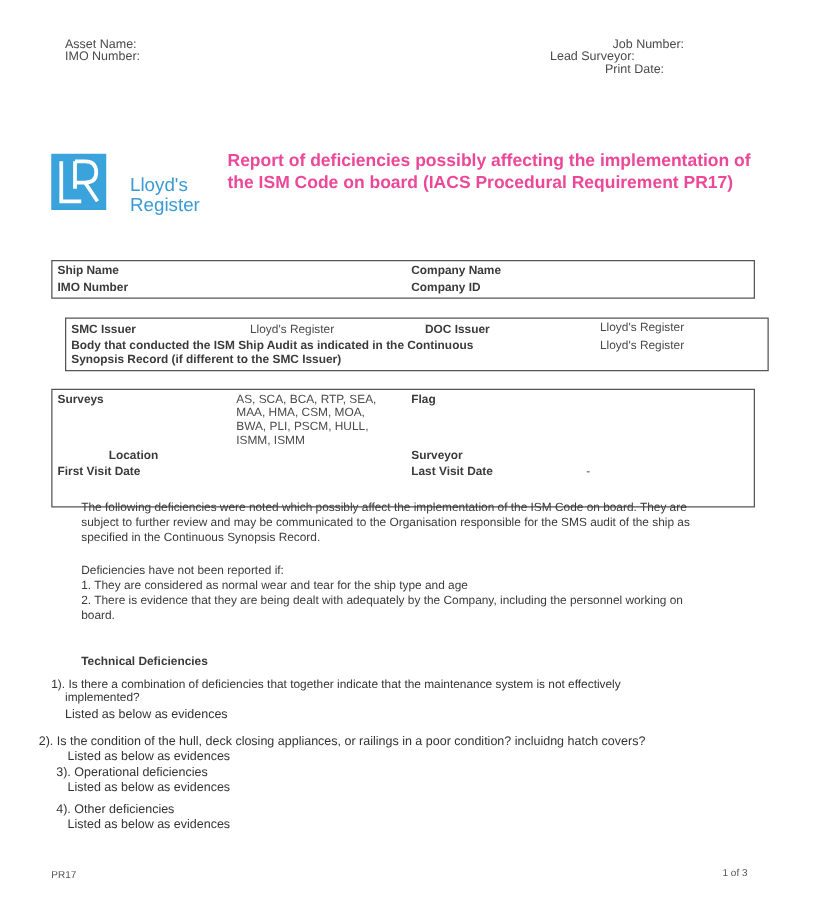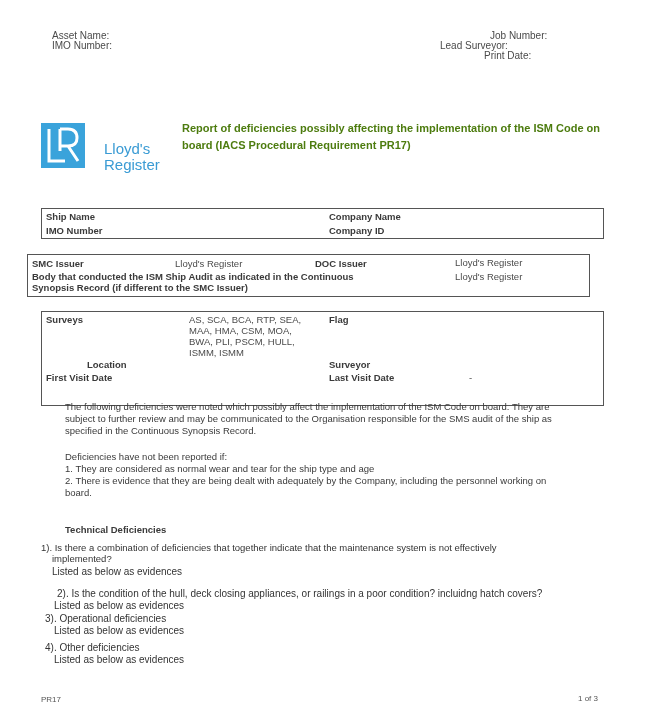--- a/index.html
+++ b/index.html
@@ -2,21 +2,21 @@
 <html><head>
 <meta charset="utf-8">
 <style>
   html, body { margin:0; padding:0; background:#ffffff; }
   body { width:655px; height:728px; position:relative; overflow:hidden;
          font-family:"Liberation Sans", sans-serif; color:#3a3a3a; }
   .abs { position:absolute; }
   .hdr { font-size:10px; line-height:11px; color:#4a4a4a; }
   .logo-box { left:41px; top:123px; width:45px; width:44px; height:45px; background:#3aa3db; }
   .logo-text { left:104px; top:141px; font-size:15px; line-height:16px; color:#3a9bd4; }
-  .title { left:182px; top:120px; width:420px; font-size:11px; line-height:17px; font-weight:bold; color:#4d7c0f; }
+  .title { left:182px; top:120px; width:420px; font-size:14px; line-height:17px; font-weight:bold; color:#ec4899; }
   .box { position:absolute; border:1.5px solid #555; box-sizing:border-box; }
   .lbl { position:absolute; font-size:9.5px; font-weight:bold; color:#3a3a3a; white-space:nowrap; }
   .val { position:absolute; font-size:9.5px; color:#4a4a4a; white-space:nowrap; }
   .para { position:absolute; font-size:9.5px; line-height:12px; color:#3a3a3a;margin-left:24px; }
   .q { position:absolute; font-size:10px; line-height:12px; color:#333; }
   .foot { position:absolute; font-size:8px; color:#555; }
 </style>
 </head>
 <body>
 
@@ -39,21 +39,21 @@
 
 <div class="abs title">Report of deficiencies possibly affecting the implementation of the ISM Code on board (IACS Procedural Requirement PR17)</div>
 
 <div class="box" style="left:41px;top:208px;width:563px;height:31px;padding-left:24px;">
   <div class="lbl" style="left:4px;top:2px;">Ship Name</div>
   <div class="lbl" style="left:4px;top:16px;">IMO Number</div>
   <div class="lbl" style="left:287px;top:2px;">Company Name</div>
   <div class="lbl" style="left:287px;top:16px;">Company ID</div>
 </div>
 
-<div class="box" style="left:27px;top:254px;width:563px;height:43px;">
+<div class="box" style="left:52px;top:254px;width:563px;height:43px;">
   <div class="lbl" style="left:4px;top:3px;">SMC Issuer</div>
   <div class="val" style="left:147px;top:3px;">Lloyd's Register</div>
   <div class="lbl" style="left:287px;top:3px;">DOC Issuer</div>
   <div class="val" style="left:427px;top:2px;">Lloyd's Register</div>
   <div class="lbl" style="left:4px;top:27px;">Synopsis Record (if different to the SMC Issuer)</div>
   <div class="lbl" style="left:4px;top:16px;">Body that conducted the ISM Ship Audit as indicated in the Continuous</div>
   <div class="val" style="left:427px;top:16px;">Lloyd's Register</div>
 </div>
 
 <div class="box" style="left:41px;top:311px;width:563px;height:95px;">
@@ -83,21 +83,21 @@
   <div>1.  They are considered as normal wear and tear for the ship type and age</div>
   <div>2.  There is evidence that they are being dealt with adequately by the Company, including the personnel working on</div>
   <div>board.</div>
 </div>
 
 <div class="para" style="left:41px;top:524px;font-weight:bold;">Technical Deficiencies</div>
 <div class="q" style="left:41px;top:542px;font-size:9.5px;">1). Is there a combination of deficiencies that together indicate that the maintenance system is not effectively</div>
 <div class="q" style="left:52px;top:553px;font-size:9.5px;">implemented?</div>
 <div class="q" style="left:52px;top:566px;">Listed as below as evidences</div>
 
-<div class="q" style="left:57px;top:588px;">2). Is the condition of the hull, deck closing appliances, or railings in a poor condition? incluidng hatch covers?</div>
+<div class="q" style="left:31px;top:588px;">2). Is the condition of the hull, deck closing appliances, or railings in a poor condition? incluidng hatch covers?</div>
 <div class="q" style="left:54px;top:600px;">Listed as below as evidences</div>
 
 <div class="q" style="left:45px;top:613px;">3). Operational deficiencies</div>
 <div class="q" style="left:54px;top:625px;">Listed as below as evidences</div>
 
 <div class="q" style="left:45px;top:642px;">4). Other deficiencies</div>
 <div class="q" style="left:54px;top:654px;">Listed as below as evidences</div>
 
 <div class="foot" style="left:41px;top:695px;">PR17</div>
 <div class="foot" style="left:578px;top:694px;">1 of 3</div>

